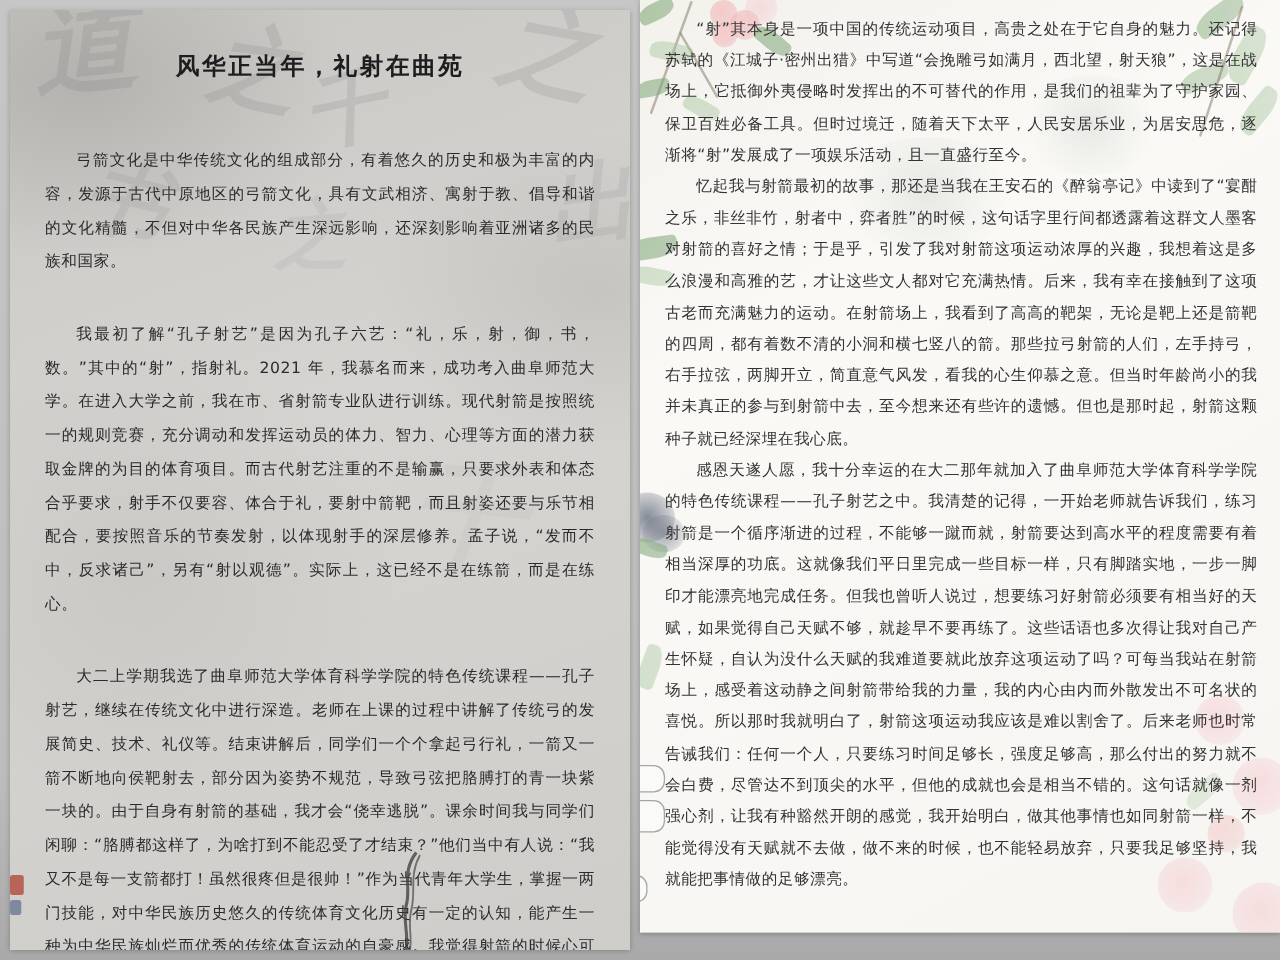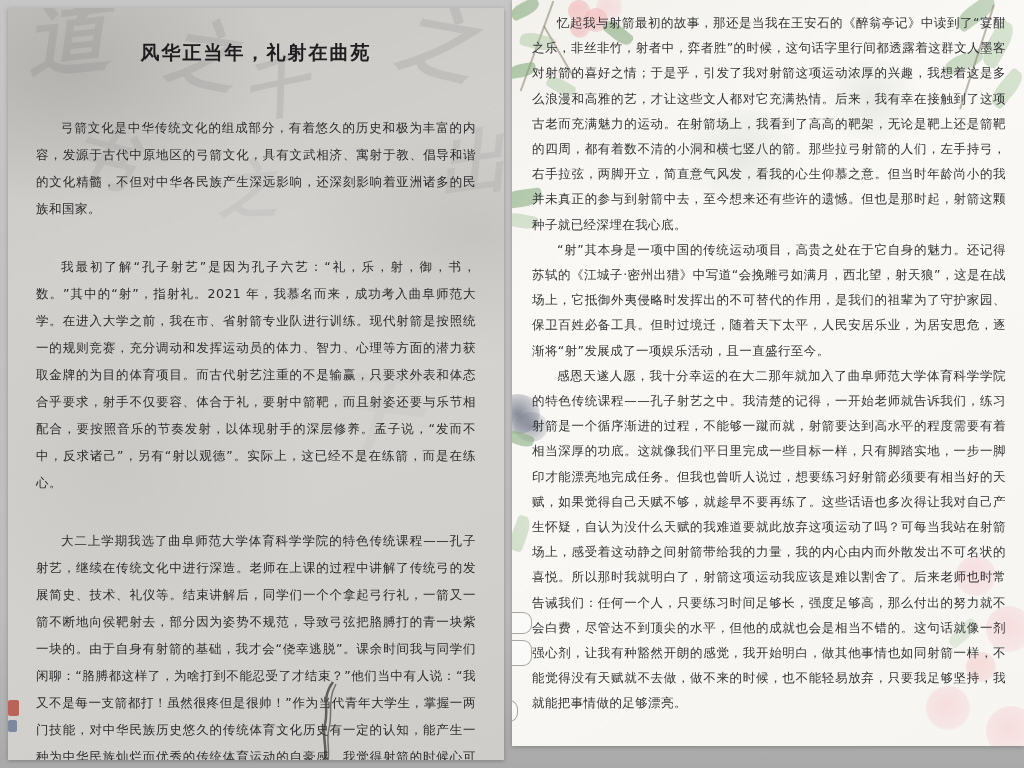--- a/index.html
+++ b/index.html
@@ -195,18 +195,18 @@
     <div class="petal-soft" style="left:60px; top:130px; width:44px; height:44px;"></div>
     <div class="petal-soft" style="left:120px; top:150px; width:50px; height:50px;"></div>
     <div class="leaf light" style="left:80px; top:70px; width:34px; height:14px; transform:rotate(-40deg); opacity:0.6;"></div>
   </div>
 
   <div class="edge-box" style="top:612px; height:22px;"></div>
   <div class="edge-box" style="top:640px; height:26px;"></div>
   <div class="edge-box" style="top:700px; height:22px; width:20px;"></div>
 
   <div class="right-content">
+    <p>“射”其本身是一项中国的传统运动项目，高贵之处在于它自身的魅力。还记得苏轼的《江城子·密州出猎》中写道“会挽雕弓如满月，西北望，射天狼”，这是在战场上，它抵御外夷侵略时发挥出的不可替代的作用，是我们的祖辈为了守护家园、保卫百姓必备工具。但时过境迁，随着天下太平，人民安居乐业，为居安思危，逐渐将“射”发展成了一项娱乐活动，且一直盛行至今。</p>
     <p>忆起我与射箭最初的故事，那还是当我在王安石的《醉翁亭记》中读到了“宴酣之乐，非丝非竹，射者中，弈者胜”的时候，这句话字里行间都透露着这群文人墨客对射箭的喜好之情；于是乎，引发了我对射箭这项运动浓厚的兴趣，我想着这是多么浪漫和高雅的艺，才让这些文人都对它充满热情。后来，我有幸在接触到了这项古老而充满魅力的运动。在射箭场上，我看到了高高的靶架，无论是靶上还是箭靶的四周，都有着数不清的小洞和横七竖八的箭。那些拉弓射箭的人们，左手持弓，右手拉弦，两脚开立，简直意气风发，看我的心生仰慕之意。但当时年龄尚小的我并未真正的参与到射箭中去，至今想来还有些许的遗憾。但也是那时起，射箭这颗种子就已经深埋在我心底。</p>
-    <p>“射”其本身是一项中国的传统运动项目，高贵之处在于它自身的魅力。还记得苏轼的《江城子·密州出猎》中写道“会挽雕弓如满月，西北望，射天狼”，这是在战场上，它抵御外夷侵略时发挥出的不可替代的作用，是我们的祖辈为了守护家园、保卫百姓必备工具。但时过境迁，随着天下太平，人民安居乐业，为居安思危，逐渐将“射”发展成了一项娱乐活动，且一直盛行至今。</p>
     <p>感恩天遂人愿，我十分幸运的在大二那年就加入了曲阜师范大学体育科学学院的特色传统课程——孔子射艺之中。我清楚的记得，一开始老师就告诉我们，练习射箭是一个循序渐进的过程，不能够一蹴而就，射箭要达到高水平的程度需要有着相当深厚的功底。这就像我们平日里完成一些目标一样，只有脚踏实地，一步一脚印才能漂亮地完成任务。但我也曾听人说过，想要练习好射箭必须要有相当好的天赋，如果觉得自己天赋不够，就趁早不要再练了。这些话语也多次得让我对自己产生怀疑，自认为没什么天赋的我难道要就此放弃这项运动了吗？可每当我站在射箭场上，感受着这动静之间射箭带给我的力量，我的内心由内而外散发出不可名状的喜悦。所以那时我就明白了，射箭这项运动我应该是难以割舍了。后来老师也时常告诫我们：任何一个人，只要练习时间足够长，强度足够高，那么付出的努力就不会白费，尽管达不到顶尖的水平，但他的成就也会是相当不错的。这句话就像一剂强心剂，让我有种豁然开朗的感觉，我开始明白，做其他事情也如同射箭一样，不能觉得没有天赋就不去做，做不来的时候，也不能轻易放弃，只要我足够坚持，我就能把事情做的足够漂亮。</p>
 
   </div>
 </div>
 
 </body></html>

